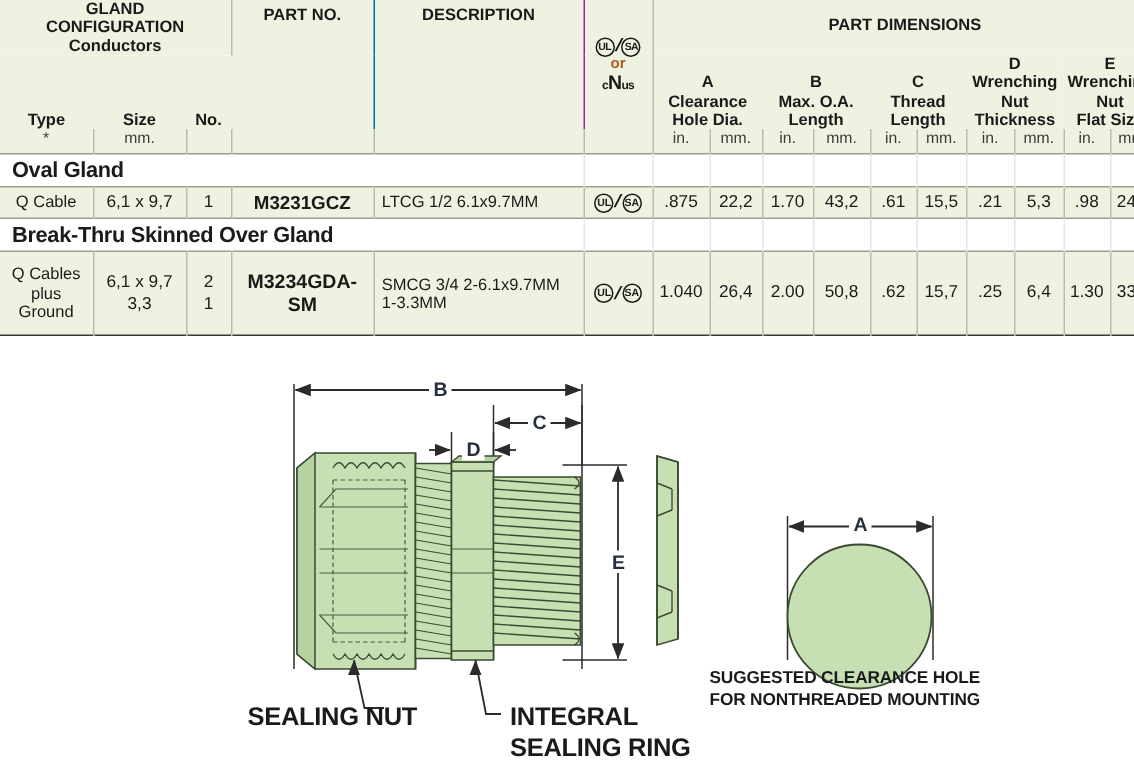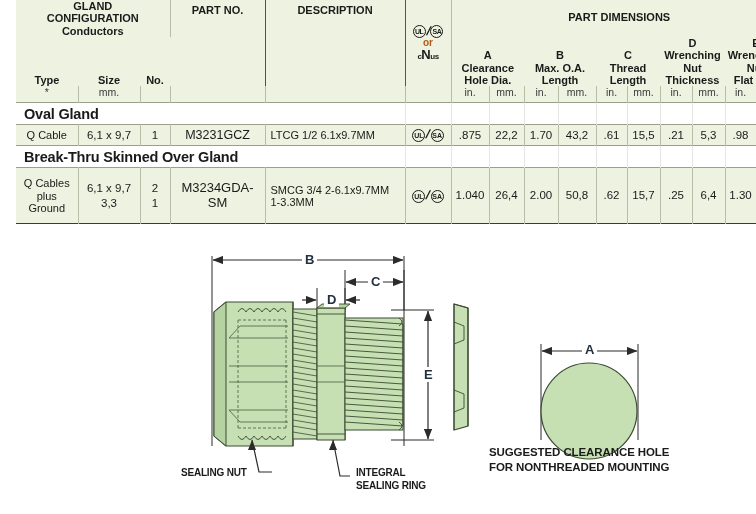--- a/index.html
+++ b/index.html
@@ -4,21 +4,21 @@
 <style>
   * { box-sizing: border-box; }
   html, body {
     margin: 0; padding: 0;
     width: 756px; height: 514px;
     background: #ffffff;
     font-family: "Liberation Sans", sans-serif;
     color: #1a1a1a;
     overflow: hidden;
   }
-  #root { position: relative; width: 616px; height: 514px; margin-left: 16px; }
+  #root { position: relative; width: 616px; height: 514px; }
 
   
   .spec-table {
     position: absolute; left: 0; top: 0;
     width: 756px;
     border-collapse: collapse;
     table-layout: fixed;
   }
   .spec-table td, .spec-table th {
     border: 0;
@@ -64,21 +64,21 @@
   .sect-row td.nb { border-right: 0; }
 
   .data-row td {
     background: #eef2e0;
     border-right: 1px solid #b9bda8;
     padding: 3px 2px;
     font-size: 11.5px;
     font-weight: normal;
   }
   .data-row td.nb { border-right: 0; }
-  .data-row td.partno { font-weight: normal; font-size: 12.5px; }
+  .data-row td.partno { font-weight: bold; font-size: 12.5px; }
   .data-row td.desc { text-align: left; padding-left: 5px; font-size: 11px; }
   .data-row td.type { font-size: 11px; }
   .tbl-bot-line { border-bottom: 1.6px solid #3a3a3a; }
   .thin-top { border-top: 1px solid #9aa08c; }
   .thin-bot { border-bottom: 1px solid #9aa08c; }
 
   
   .ul-mark { line-height: 1.0; padding: 2px 0; }
   .ul-row1 { font-size: 12px; letter-spacing: -0.5px; }
   .ul-or { font-size: 10px; font-weight: bold; color: #b35a14; }
@@ -97,21 +97,21 @@
 
   .note-locknuts {
     position: absolute; left: 5px; top: 3px;
     font-size: 12.5px; font-weight: bold; letter-spacing: -0.2px;
   }
   .dimlabel {
     position: absolute; font-weight: bold; font-size: 13px;
     color: #24303f; background: #fff; padding: 0 3px;
   }
   .callout {
-    position: absolute; font-weight: bold; font-size: 10px;
+    position: absolute; font-weight: bold; font-size: 17px;
     letter-spacing: -0.2px; line-height: 1.25;
   }
   .subcap {
     position: absolute; font-weight: bold; font-size: 11.5px;
     letter-spacing: -0.1px; line-height: 1.3;
   }
   svg { position: absolute; left: 0; top: 0; }
 </style>
 </head>
 <body>

